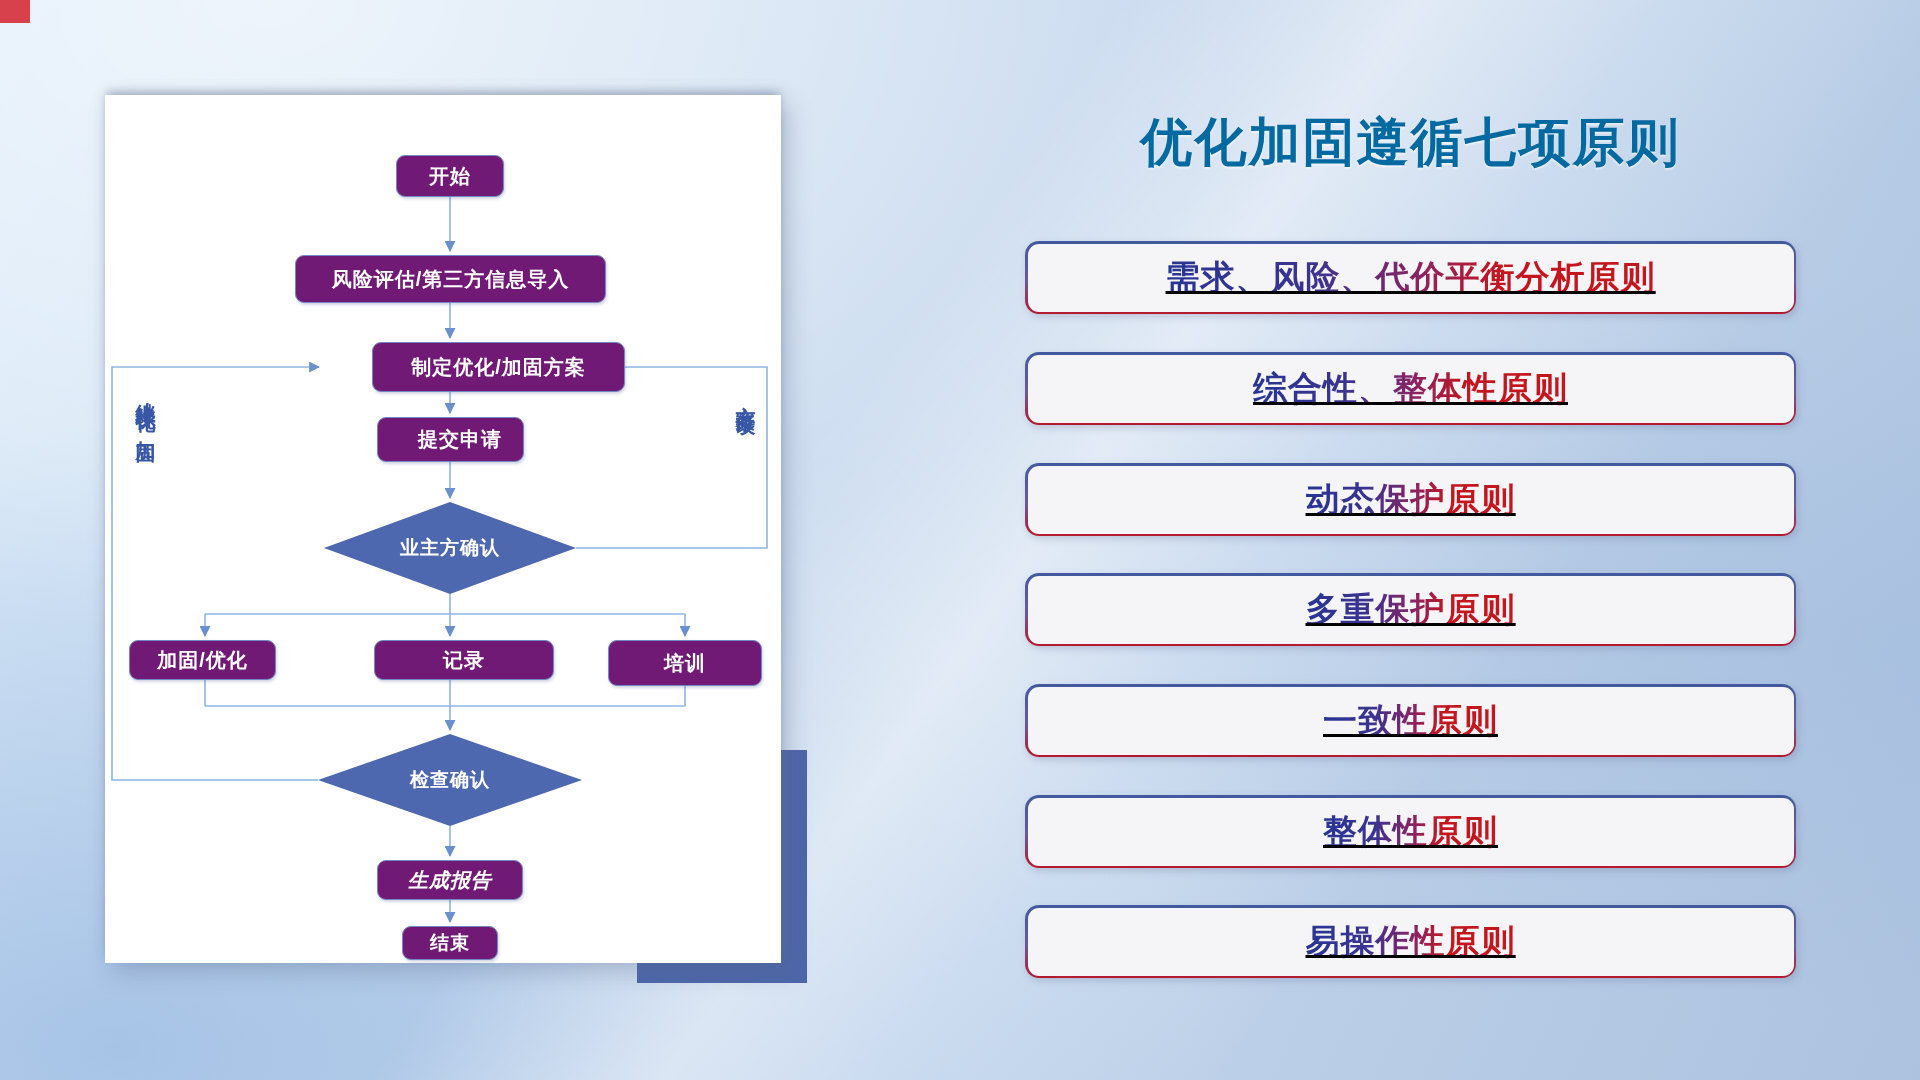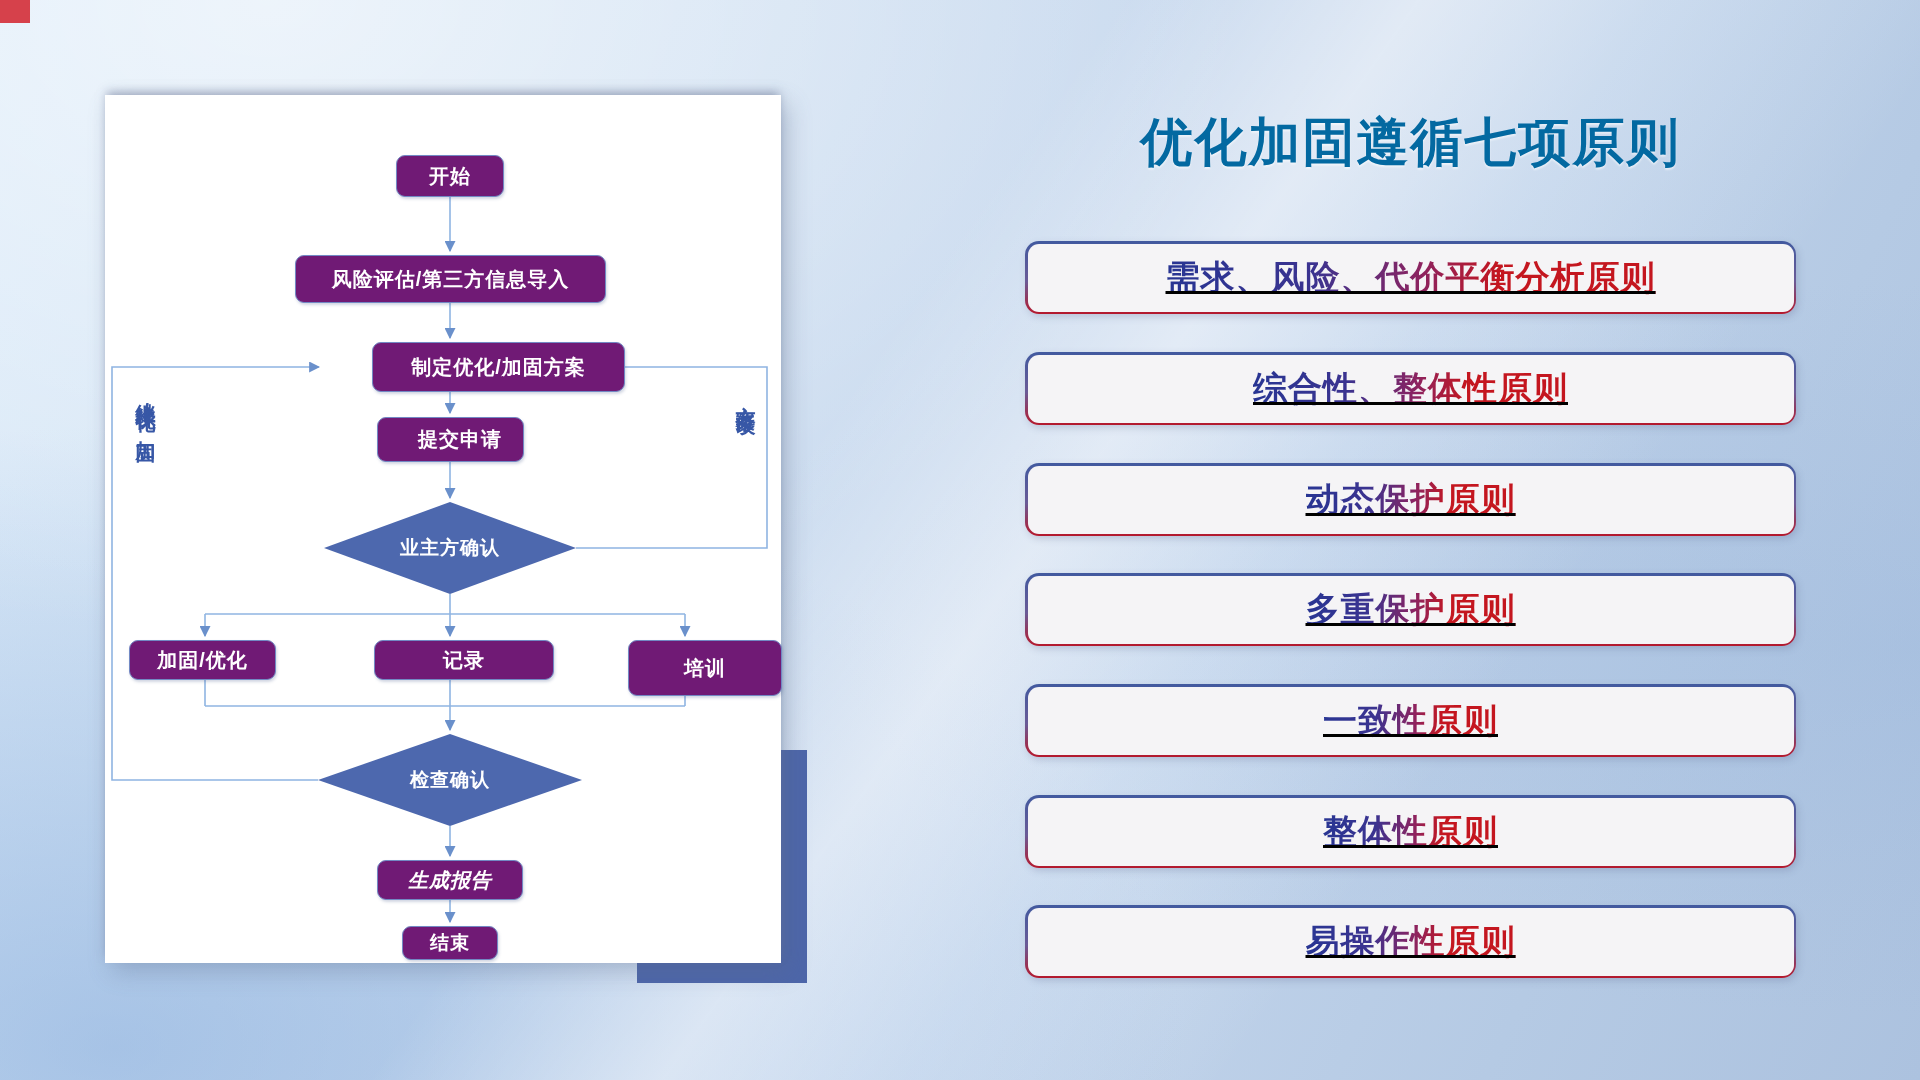--- a/index.html
+++ b/index.html
@@ -36,21 +36,21 @@
     background:#4d68ae;color:#fff;font-weight:bold;font-size:19px;letter-spacing:1px;
     clip-path:polygon(50% 0%,100% 50%,50% 100%,0% 50%);
   }
   .n-start{left:291px;top:60px;width:108px;height:42px;}
   .n-risk{left:190px;top:160px;width:311px;height:48px;}
   .n-plan{left:219px;top:247px;width:253px;height:50px;margin-left:48px;}
   .n-submit{left:272px;top:322px;width:147px;height:45px;padding-left:19px;}
   .d-owner{left:219px;top:407px;width:252px;height:92px;}
   .n-harden{left:24px;top:545px;width:147px;height:40px;}
   .n-record{left:269px;top:545px;width:180px;height:40px;}
-  .n-training{left:503px;top:545px;width:154px;height:56px;margin-left:20px;}
+  .n-training{left:503px;top:545px;width:154px;height:46px;}
   .d-check{left:213px;top:639px;width:264px;height:92px;}
   .n-report{left:272px;top:765px;width:146px;height:40px;font-style:italic;}
   .n-end{left:297px;top:831px;width:96px;height:34px;font-size:19px;}
   .vlabel{
     position:absolute;writing-mode:vertical-rl;text-orientation:upright;
     color:#3757a6;font-weight:bold;font-size:20px;letter-spacing:3px;white-space:nowrap;
   }
   .lbl-left{left:28px;top:293px;}
   .lbl-right{left:628px;top:295px;}
 

